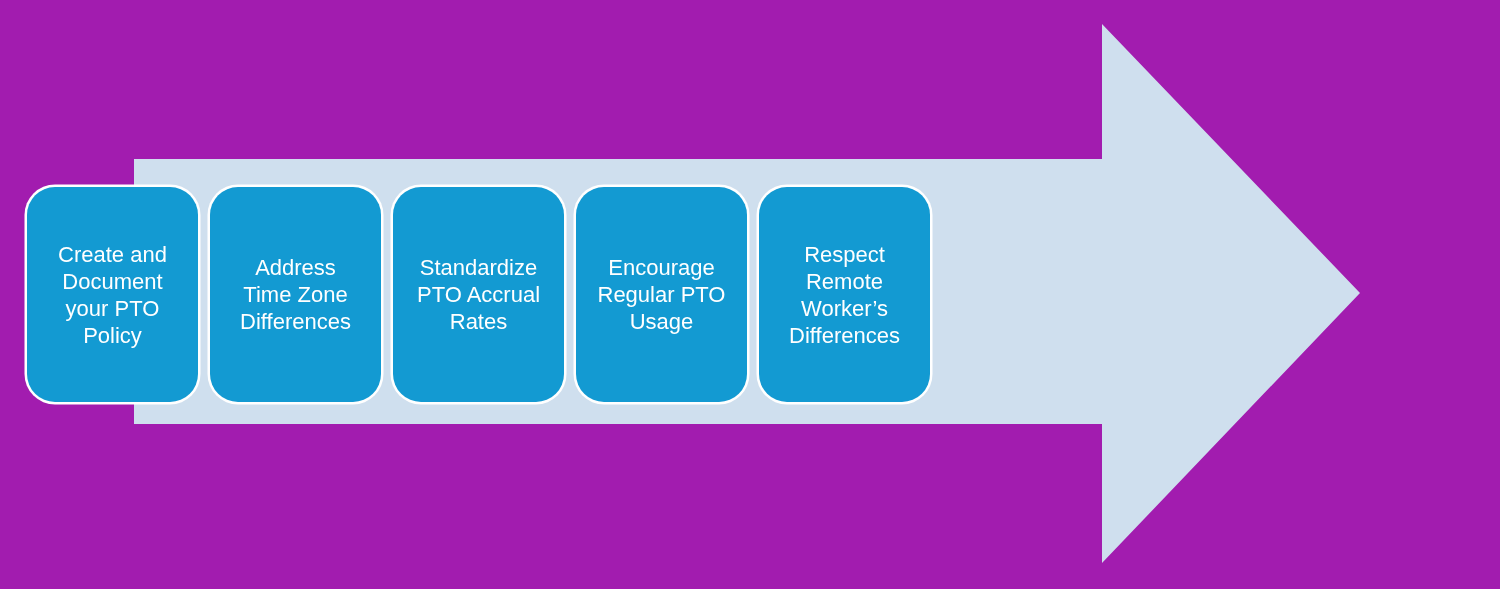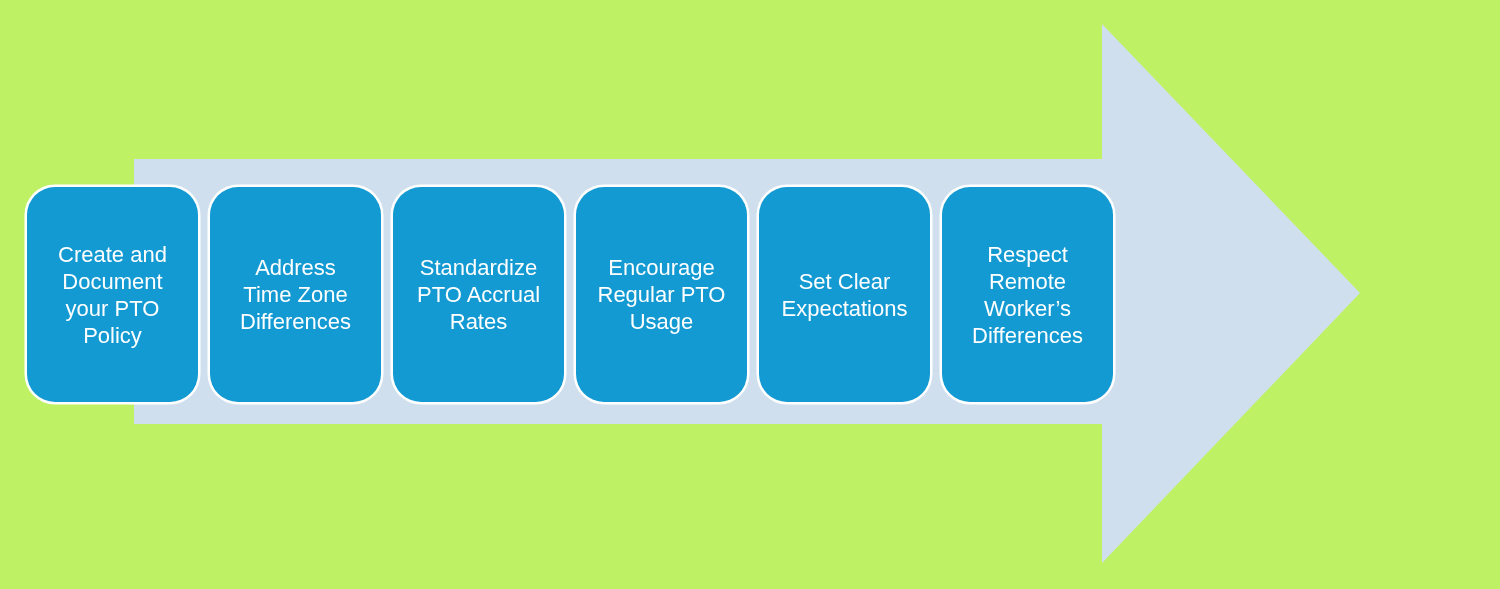--- a/index.html
+++ b/index.html
@@ -5,21 +5,21 @@
   html, body {
     margin: 0;
     padding: 0;
     background: #ffffff;
     font-family: "Liberation Sans", sans-serif;
   }
   .canvas {
     position: relative;
     width: 1500px;
     height: 589px;
-    background: #bef264;
+    background: #a21caf;
     overflow: hidden;
   }
   .arrow-svg {
     position: absolute;
     left: 0;
     top: 0;
     width: 1500px;
     height: 589px;
   }
   .steps-row {
@@ -76,24 +76,20 @@
       <div class="step-label">Standardize
 PTO Accrual
 Rates</div>
     </div>
     <div class="step">
       <div class="step-label">Encourage
 Regular PTO
 Usage</div>
     </div>
     <div class="step">
-      <div class="step-label">Set Clear
-Expectations</div>
-    </div>
-    <div class="step">
       <div class="step-label">Respect
 Remote
 Worker’s
 Differences</div>
     </div>
   </div>
 
 </div>
 
 </body></html>

